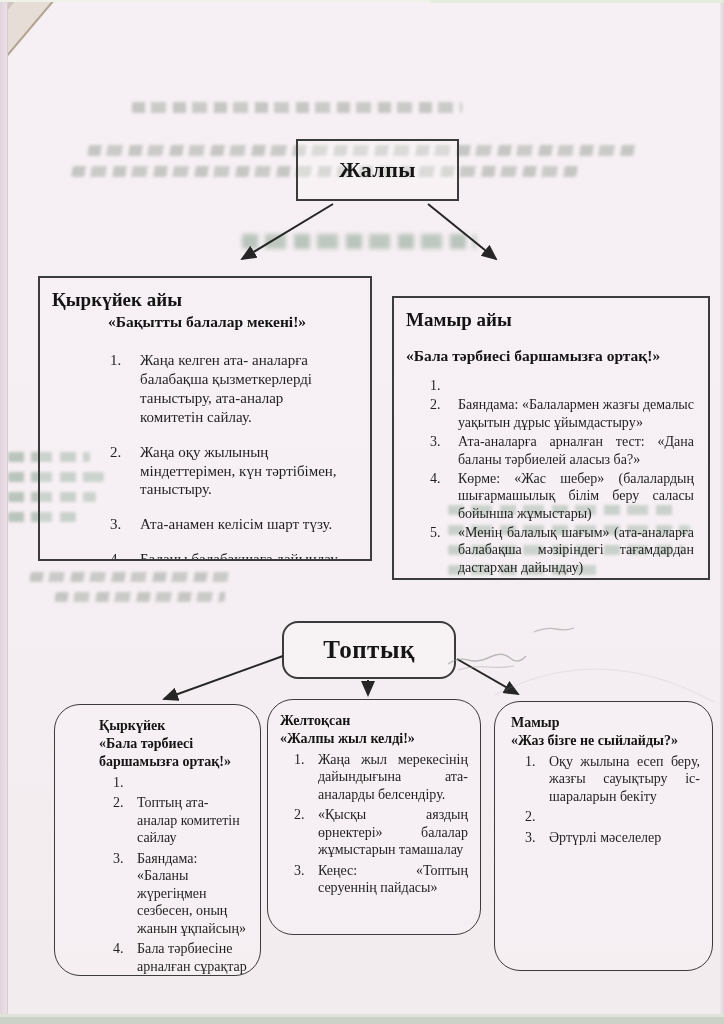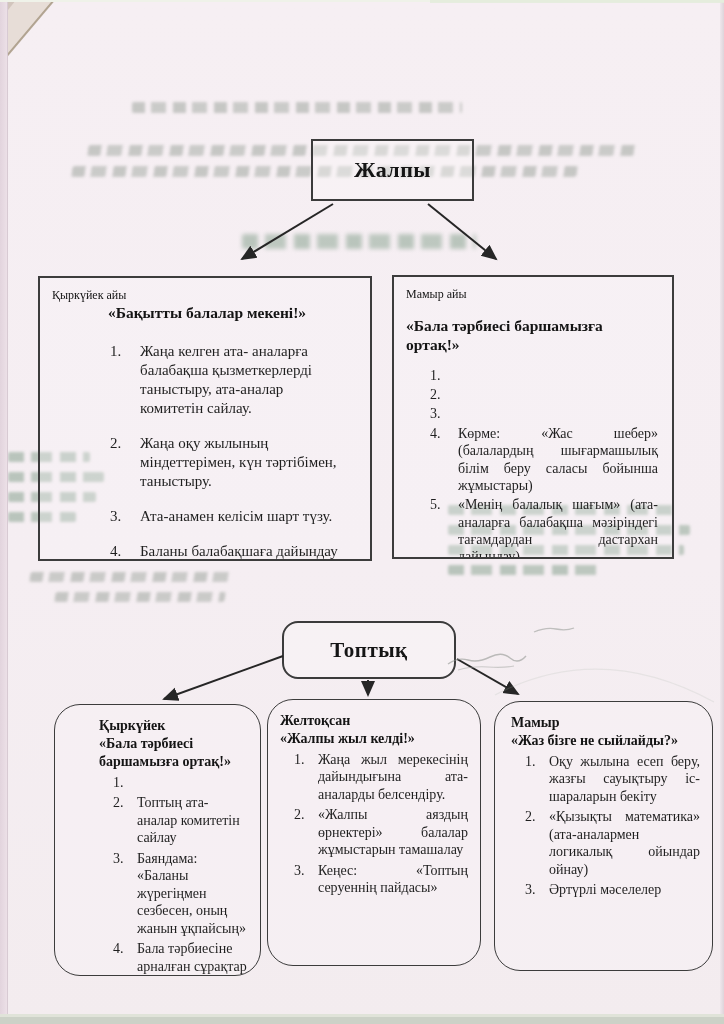--- a/index.html
+++ b/index.html
@@ -23,21 +23,21 @@
     background:repeating-linear-gradient(90deg,#8d978d 0 13px,rgba(0,0,0,0) 13px 19px,#97a097 19px 34px,rgba(0,0,0,0) 34px 41px);}
   .ghost.green{background:repeating-linear-gradient(90deg,#7f9c87 0 16px,rgba(0,0,0,0) 16px 23px,#87a28e 23px 44px,rgba(0,0,0,0) 44px 52px);opacity:.5;}
   .ghost.italic{transform:skewX(-8deg);}
   
   .node{position:absolute;z-index:2;border:2px solid #3b3b3b;box-sizing:border-box;
     display:flex;align-items:center;justify-content:center;background:rgba(252,248,250,.35);}
   .node .label{font-weight:bold;font-size:22px;letter-spacing:.5px;color:#151515;}
   .panel{position:absolute;z-index:2;border:2px solid #3c3c3c;box-sizing:border-box;
     padding:10px 12px 8px 12px;background:rgba(252,248,250,.25);overflow:hidden;}
   .panel.round{border-radius:26px;border-width:1.6px;padding:12px 10px 8px 12px;}
-  .t1{font-weight:normal;font-size:12px;line-height:1.25;color:#141414;}
+  .t1{font-weight:bold;font-size:19px;line-height:1.25;color:#141414;}
   .t2{font-weight:bold;font-size:15.5px;line-height:1.25;color:#141414;}
   #box-sep .t2{padding-left:4px;text-align:center;}
   #box-may .t2{margin-top:14px;}
   
   .li{display:flex;align-items:flex-start;}
   .num{flex:0 0 auto;text-align:left;}
   .txt{flex:1 1 auto;}
   .list-a{margin:20px 0 0 58px;font-size:15px;line-height:1.26;}
   .list-a .num{width:30px;}
   .list-a .li{margin-bottom:16px;padding-right:10px;}
@@ -67,21 +67,21 @@
   <div class="ghost green" style="left:8px;top:472px;width:96px;height:10px;"></div>
   <div class="ghost green" style="left:8px;top:492px;width:88px;height:10px;"></div>
   <div class="ghost green" style="left:8px;top:512px;width:68px;height:10px;"></div>
   <div class="ghost italic" style="left:30px;top:572px;width:205px;height:10px;"></div>
   <div class="ghost italic" style="left:55px;top:592px;width:170px;height:10px;"></div>
   <div class="ghost green" style="left:448px;top:505px;width:230px;height:10px;"></div>
   <div class="ghost green" style="left:448px;top:525px;width:242px;height:10px;"></div>
   <div class="ghost green" style="left:448px;top:545px;width:236px;height:10px;"></div>
   <div class="ghost green" style="left:448px;top:565px;width:150px;height:10px;"></div>
 
-  <div class="node" id="box-jalpy" style="left:311px;top:139px;width:163px;height:62px;">
+  <div class="node" id="box-jalpy" style="left:296px;top:139px;width:163px;height:62px;">
     <span class="label">Жалпы</span>
   </div>
 
   <div class="panel" id="box-sep" style="left:38px;top:276px;width:334px;height:285px;">
     <div class="t1">Қыркүйек айы</div>
     <div class="t2">«Бақытты балалар мекені!»</div>
     <div class="list-a">
         <div class="li">
           <span class="num">1.</span>
           <span class="txt">Жаңа келген ата- аналарға балабақша қызметкерлерді таныстыру, ата-аналар комитетін сайлау.</span>
@@ -94,46 +94,48 @@
           <span class="num">3.</span>
           <span class="txt">Ата-анамен келісім шарт түзу.</span>
         </div>
         <div class="li">
           <span class="num">4.</span>
           <span class="txt">Баланы балабақшаға дайындау кезеңі.Медбике кеңесі</span>
         </div>
       </div>
   </div>
 
-  <div class="panel" id="box-may" style="left:392px;top:275px;width:282px;height:284px;">
+  <div class="panel" id="box-may" style="left:392px;top:296px;width:318px;height:284px;">
     <div class="t1">Мамыр айы</div>
     <div class="t2">«Бала тәрбиесі баршамызға ортақ!»</div>
     <div class="list-b">
         <div class="li">
           <span class="num">1.</span>
         </div>
         <div class="li">
           <span class="num">2.</span>
-        </div>
-        <div class="li">
-          <span class="num">3.</span>
+          <span class="txt">Баяндама: «Балалармен жазғы демалыс уақытын дұрыс ұйымдастыру»</span>
+        </div>
+        <div class="li">
+          <span class="num">3.</span>
+          <span class="txt">Ата-аналарға арналған тест: «Дана баланы тәрбиелей аласыз ба?»</span>
         </div>
         <div class="li">
           <span class="num">4.</span>
           <span class="txt">Көрме: «Жас шебер» (балалардың шығармашылық білім беру саласы бойынша жұмыстары)</span>
         </div>
         <div class="li">
           <span class="num">5.</span>
           <span class="txt">«Менің балалық шағым» (ата-аналарға балабақша мәзіріндегі тағамдардан дастархан дайындау)</span>
         </div>
       </div>
   </div>
 
   <div class="node" id="box-toptyk" style="left:282px;top:621px;width:174px;height:58px;border-radius:16px;">
-    <span class="label" style="font-size:21px;text-align:center;">Топтық</span>
+    <span class="label" style="font-size:25px;text-align:center;">Топтық</span>
   </div>
 
   <div class="panel round" id="gb1" style="left:54px;top:704px;width:207px;height:272px;padding-left:44px;">
     <div class="gt1">Қыркүйек</div>
     <div class="gt2">«Бала тәрбиесі баршамызға ортақ!»</div>
     <div class="list-c">
         <div class="li">
           <span class="num">1.</span>
         </div>
         <div class="li">
@@ -144,50 +146,49 @@
           <span class="num">3.</span>
           <span class="txt">Баяндама: «Баланы жүрегіңмен сезбесен, оның жанын ұқпайсың»</span>
         </div>
         <div class="li">
           <span class="num">4.</span>
           <span class="txt">Бала тәрбиесіне арналған сұрақтар</span>
         </div>
       </div>
   </div>
 
-  <div class="panel round just" id="gb2" style="left:267px;top:699px;width:214px;height:267px;">
+  <div class="panel round just" id="gb2" style="left:267px;top:699px;width:214px;height:236px;">
     <div class="gt1">Желтоқсан</div>
     <div class="gt2">«Жалпы жыл келді!»</div>
     <div class="list-c">
         <div class="li">
           <span class="num">1.</span>
           <span class="txt">Жаңа жыл мерекесінің дайындығына ата- аналарды белсендіру.</span>
         </div>
         <div class="li">
           <span class="num">2.</span>
-          <span class="txt">«Жалпы аяздың өрнектері» балалар жұмыстарын тамашалау</span>
+          <span class="txt">«Қысқы аяздың өрнектері» балалар жұмыстарын тамашалау</span>
         </div>
         <div class="li">
           <span class="num">3.</span>
           <span class="txt">Кеңес: «Топтың серуеннің пайдасы»</span>
         </div>
       </div>
   </div>
 
   <div class="panel round just" id="gb3" style="left:494px;top:701px;width:219px;height:270px;padding-left:16px;">
     <div class="gt1">Мамыр</div>
     <div class="gt2">«Жаз бізге не сыйлайды?»</div>
     <div class="list-c">
         <div class="li">
           <span class="num">1.</span>
           <span class="txt">Оқу жылына есеп беру, жазғы сауықтыру іс-шараларын бекіту</span>
         </div>
         <div class="li">
           <span class="num">2.</span>
-          <span class="txt">«Қызықты математика» (ата-аналармен логикалық ойындар ойнау)</span>
         </div>
         <div class="li">
           <span class="num">3.</span>
           <span class="txt">Әртүрлі мәселелер</span>
         </div>
       </div>
   </div>
 
   <svg class="overlay" width="724" height="1024" viewBox="0 0 724 1024" aria-hidden="true">
     <defs>

